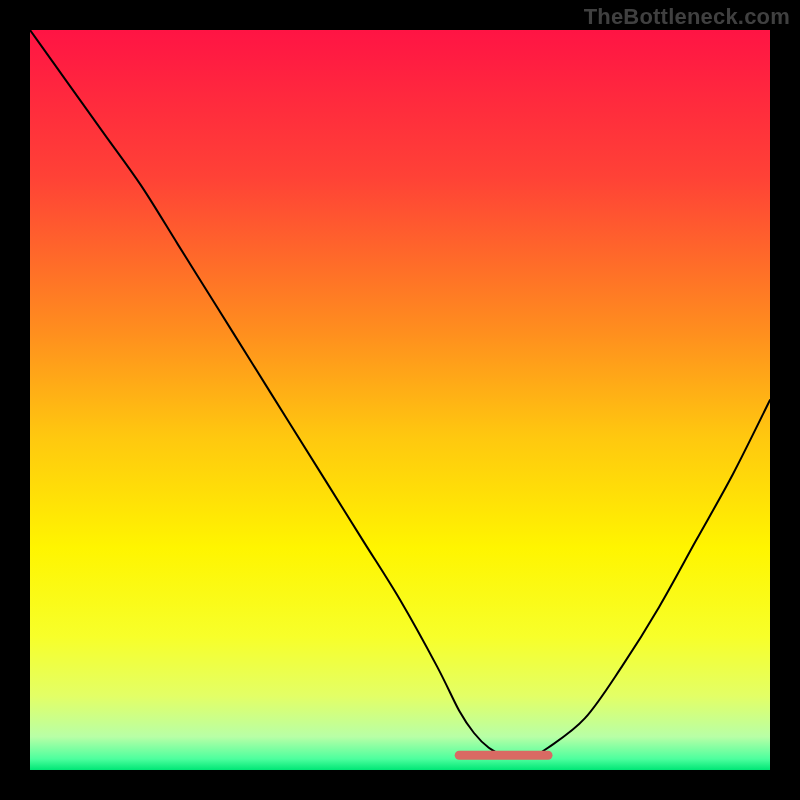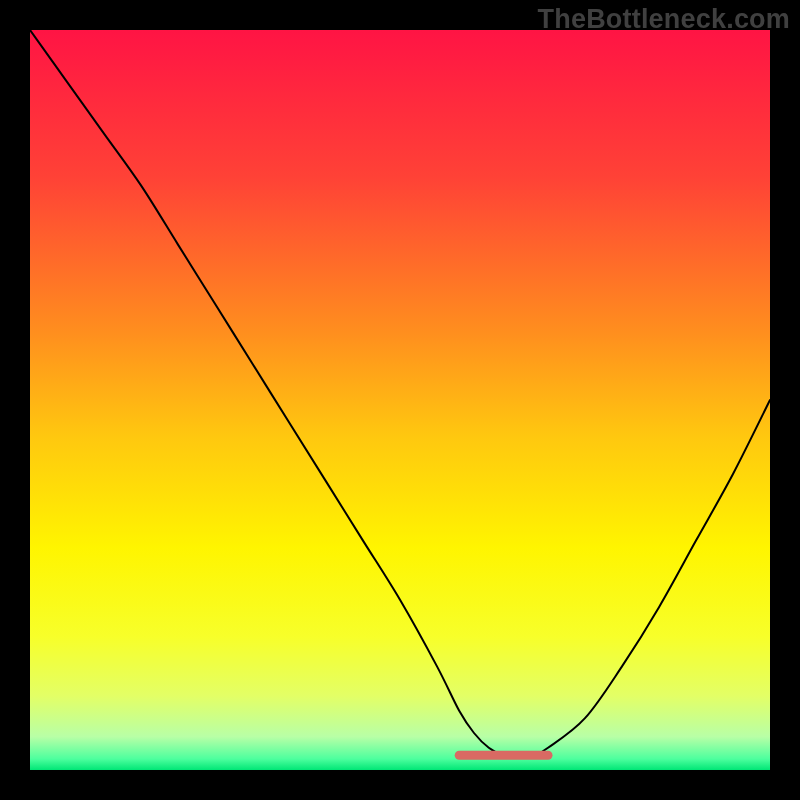--- a/index.html
+++ b/index.html
@@ -21,21 +21,21 @@
   .plot-area svg {
     display: block;
     width: 740px;
     height: 740px;
   }
   .watermark {
     position: absolute;
     top: 4px;
     right: 10px;
     font-family: Arial, Helvetica, sans-serif;
-    font-size: 27px;
+    font-size: 22px;
     font-weight: 600;
     color: #404040;
     letter-spacing: 0.2px;
   }
 </style>
 </head>
 <body>
 <div class="frame">
   <div class="plot-area">
     <svg id="chart-svg" viewBox="0 0 740 740" preserveAspectRatio="none">

